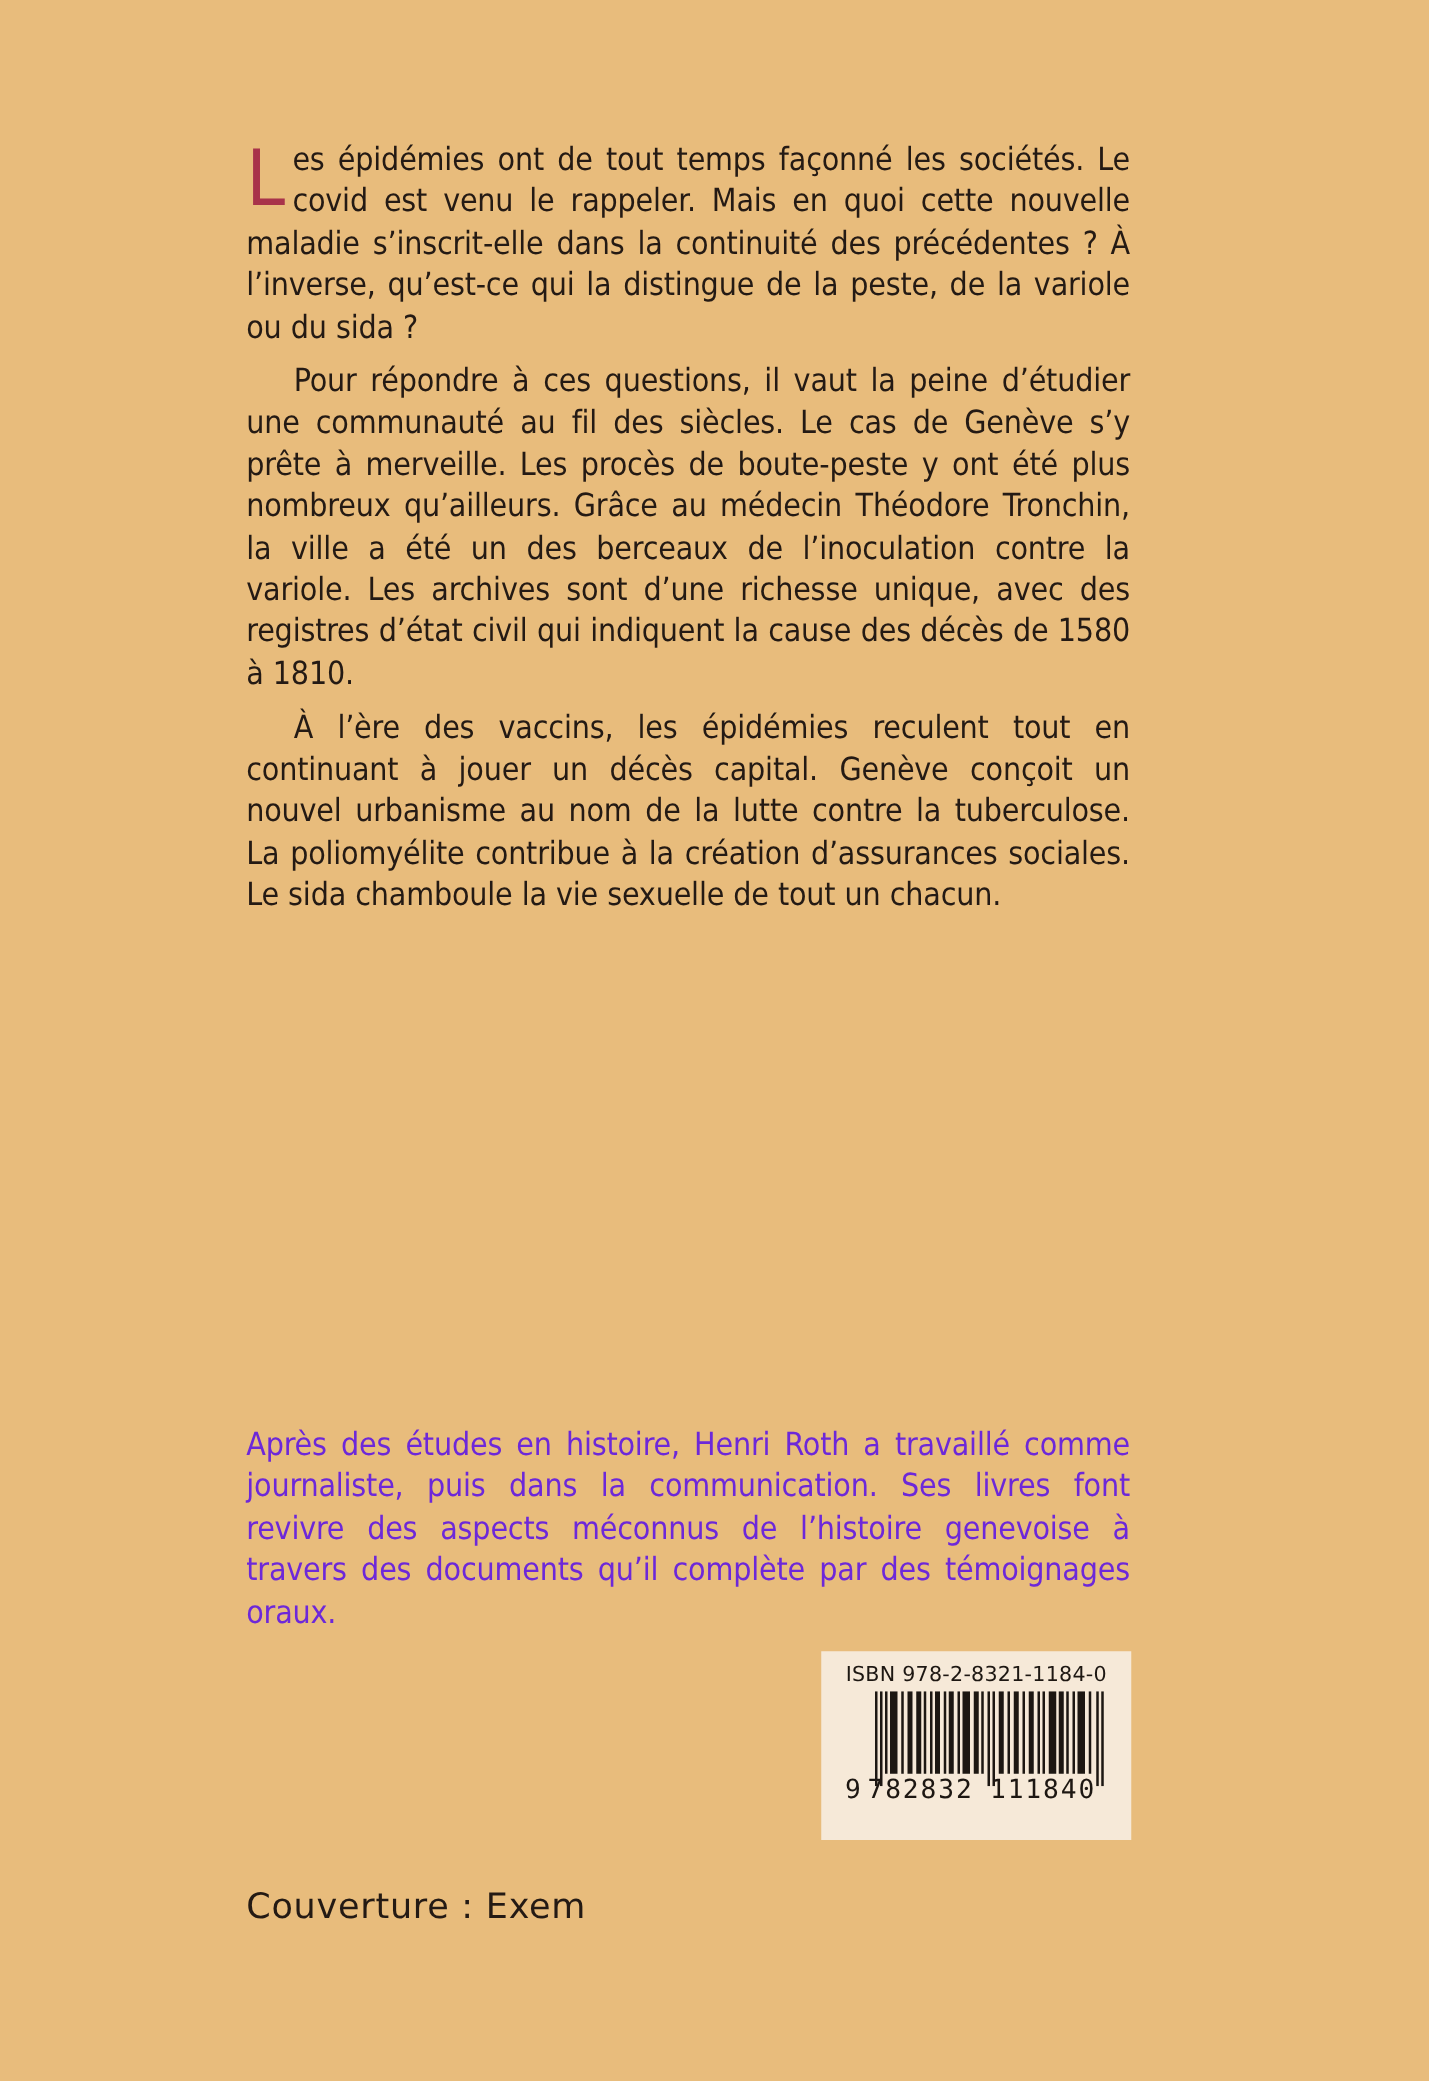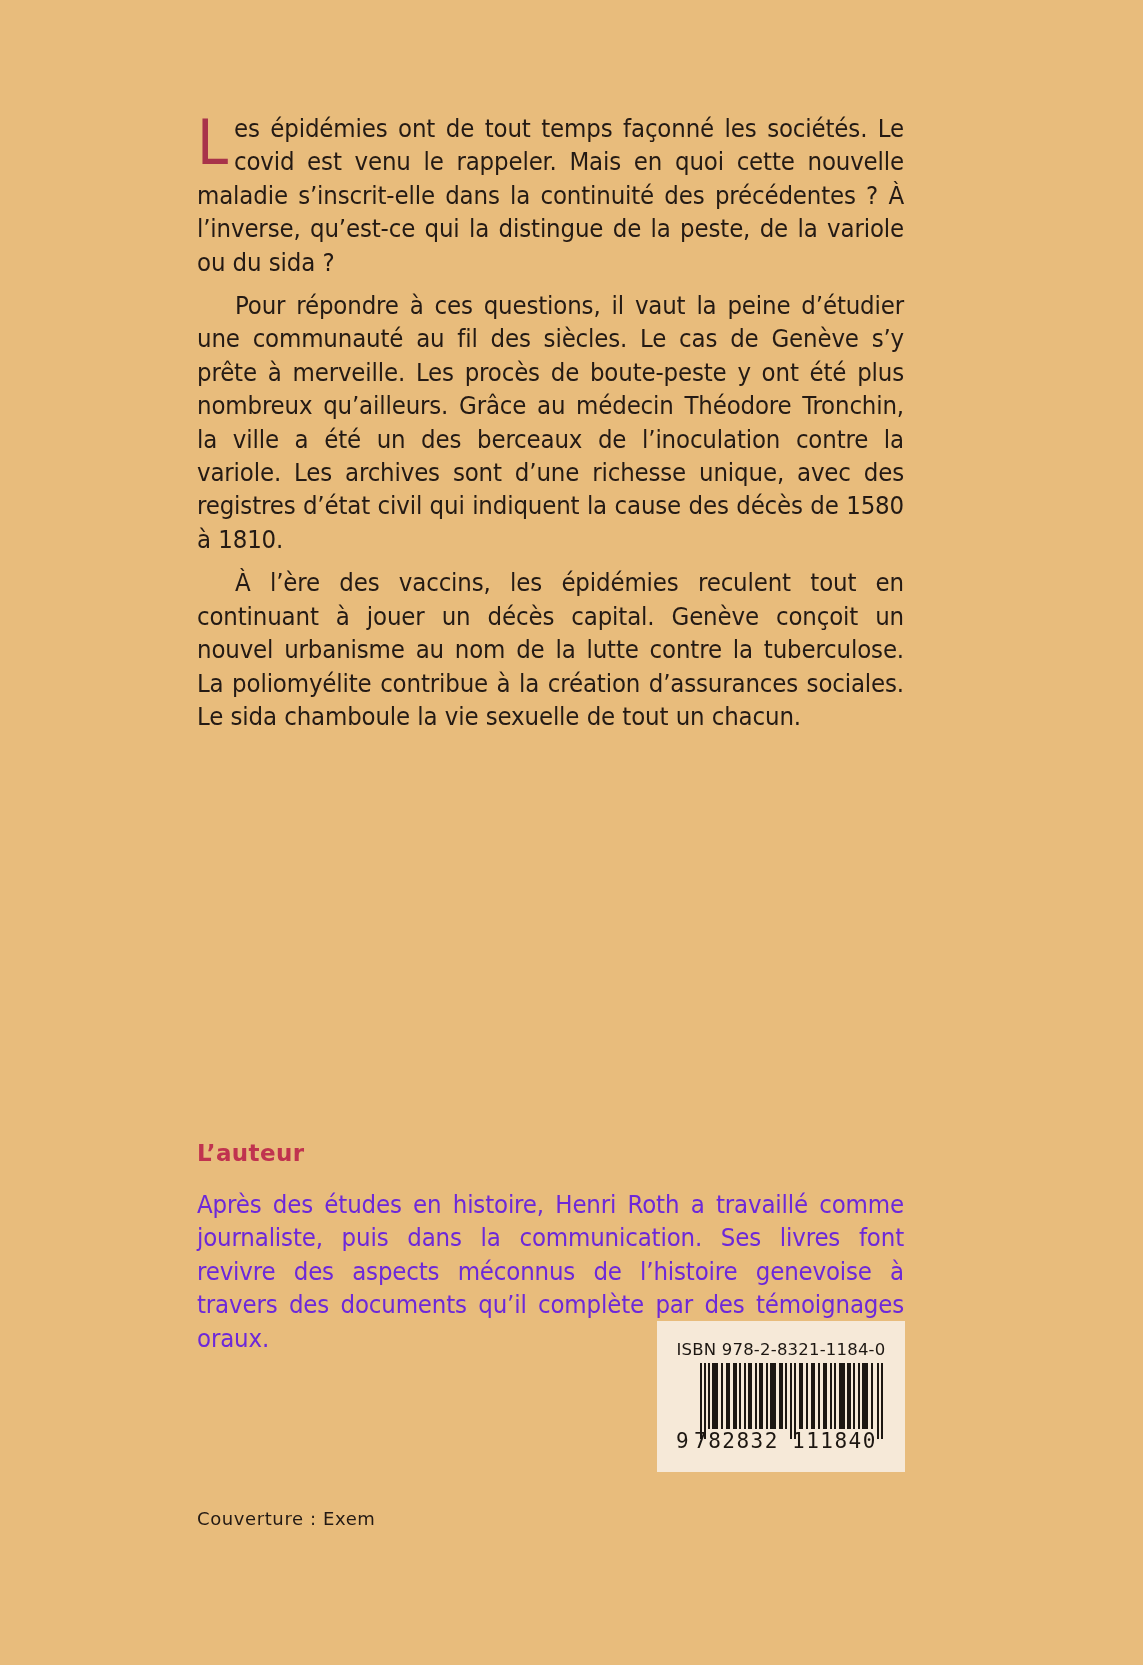--- a/index.html
+++ b/index.html
@@ -91,35 +91,35 @@
     font-stretch: condensed;
   }
 
   
   .credit {
     position: absolute;
     left: 197px;
     top: 1508px;
     color: #241a14;
     font-family: "DejaVu Sans", "Liberation Sans", sans-serif;
-    font-size: 18px;
+    font-size: 28px;
     letter-spacing: 0.6px;
   }
 
   
   .barcode-box {
     position: absolute;
     left: 657px;
     right: 0;
     width: 248px;
     top: 1321px;
     height: 151px;
     background: #f6e9d8;
     box-sizing: border-box;
-    padding: 19px 0 0 0;
+    padding: 9px 0 0 0;
     text-align: center;
     overflow: hidden;
   }
 
   .isbn-text {
     font-family: "DejaVu Sans", "Liberation Sans", sans-serif;
     font-size: 16.5px;
     color: #1d1712;
     letter-spacing: 0.2px;
     white-space: nowrap;
@@ -169,21 +169,20 @@
 
     <p>Pour répondre à ces questions, il vaut la peine d’étudier une communauté au fil des siècles. Le cas de Genève s’y prête à merveille. Les procès de boute-peste y ont été plus nombreux qu’ailleurs. Grâce au médecin Théodore Tronchin, la ville a été un des berceaux de l’inoculation contre la variole. Les archives sont d’une richesse unique, avec des registres d’état civil qui indiquent la cause des décès de 1580 à 1810.</p>
 
     <p>À l’ère des vaccins, les épidémies reculent tout en continuant à jouer un décès capital. Genève conçoit un nouvel urbanisme au nom de la lutte contre la tuberculose. La poliomyélite contribue à la création d’assurances sociales. Le sida chamboule la vie sexuelle de tout un chacun.</p>
 
 
 
   </div>
 
   <div class="author-block">
-    <div class="author-heading">L’auteur</div>
     <p class="author-body">Après des études en histoire, Henri Roth a travaillé comme journaliste, puis dans la communication. Ses livres font revivre des aspects méconnus de l’histoire genevoise à travers des documents qu’il complète par des témoignages oraux.</p>
   </div>
 
   <div class="credit">Couverture : Exem</div>
 
   <div class="barcode-box">
     <div class="isbn-text">ISBN  978-2-8321-1184-0</div>
     <div class="ean-wrap">
       <svg class="ean-bars" viewBox="0 0 214 76" preserveAspectRatio="none">
         <g fill="#1d1712">

